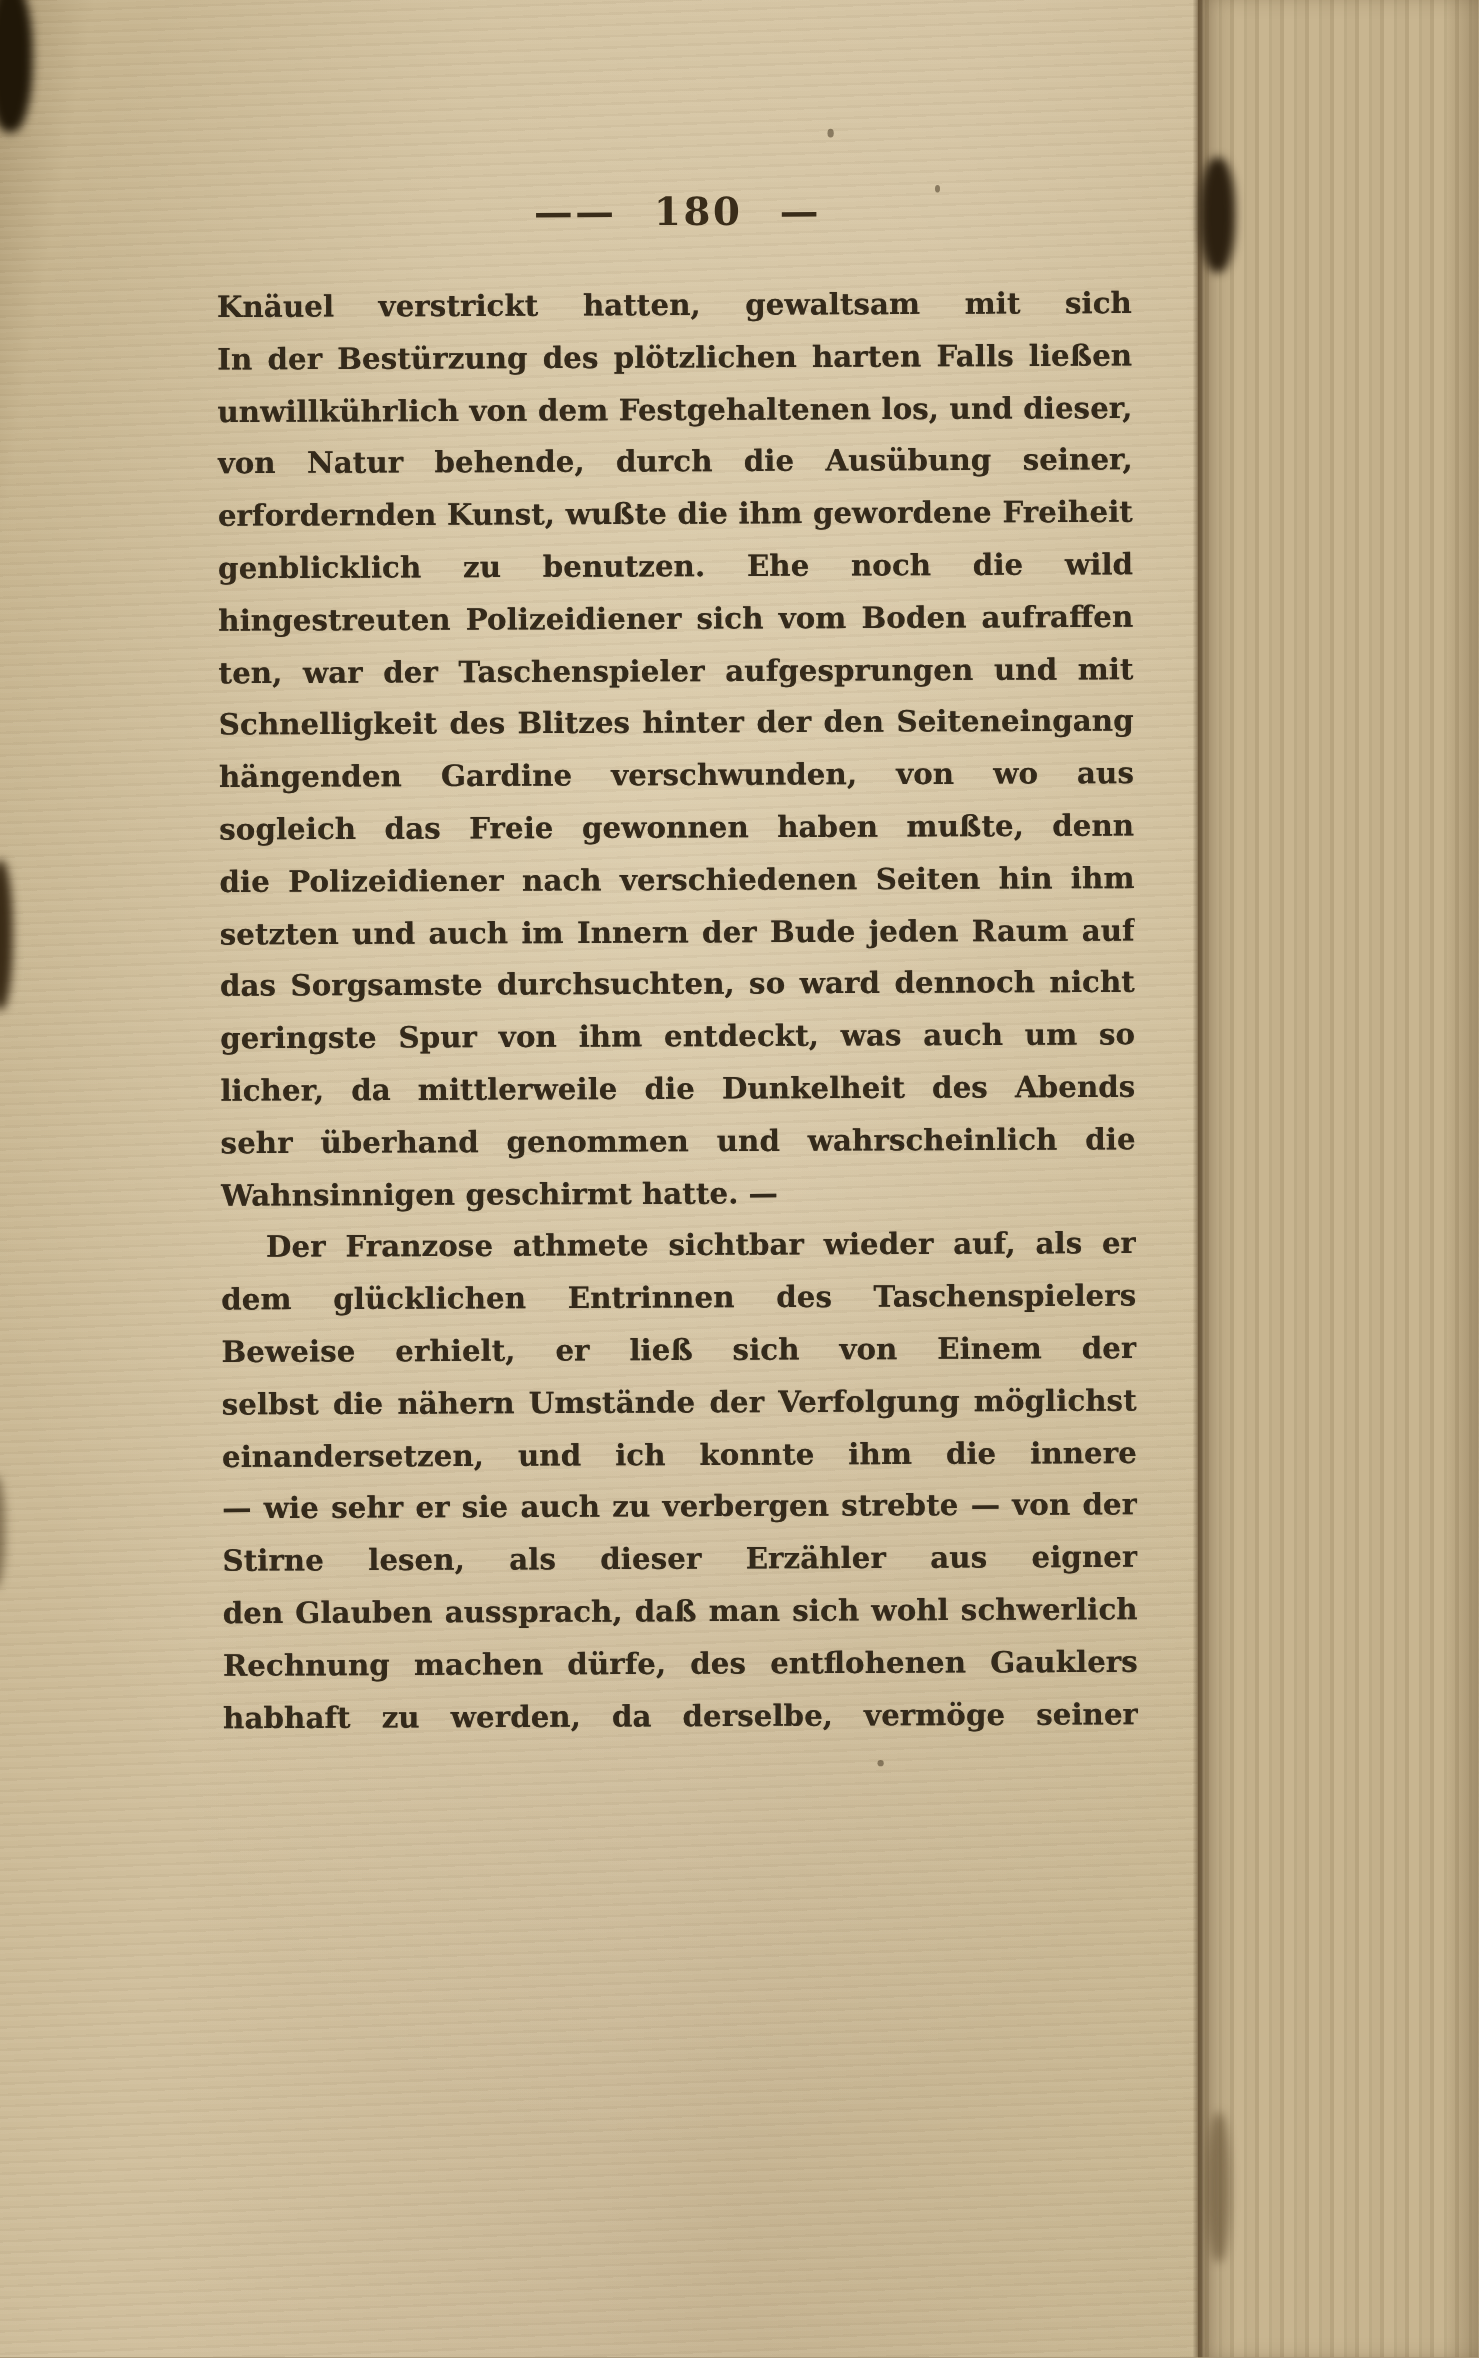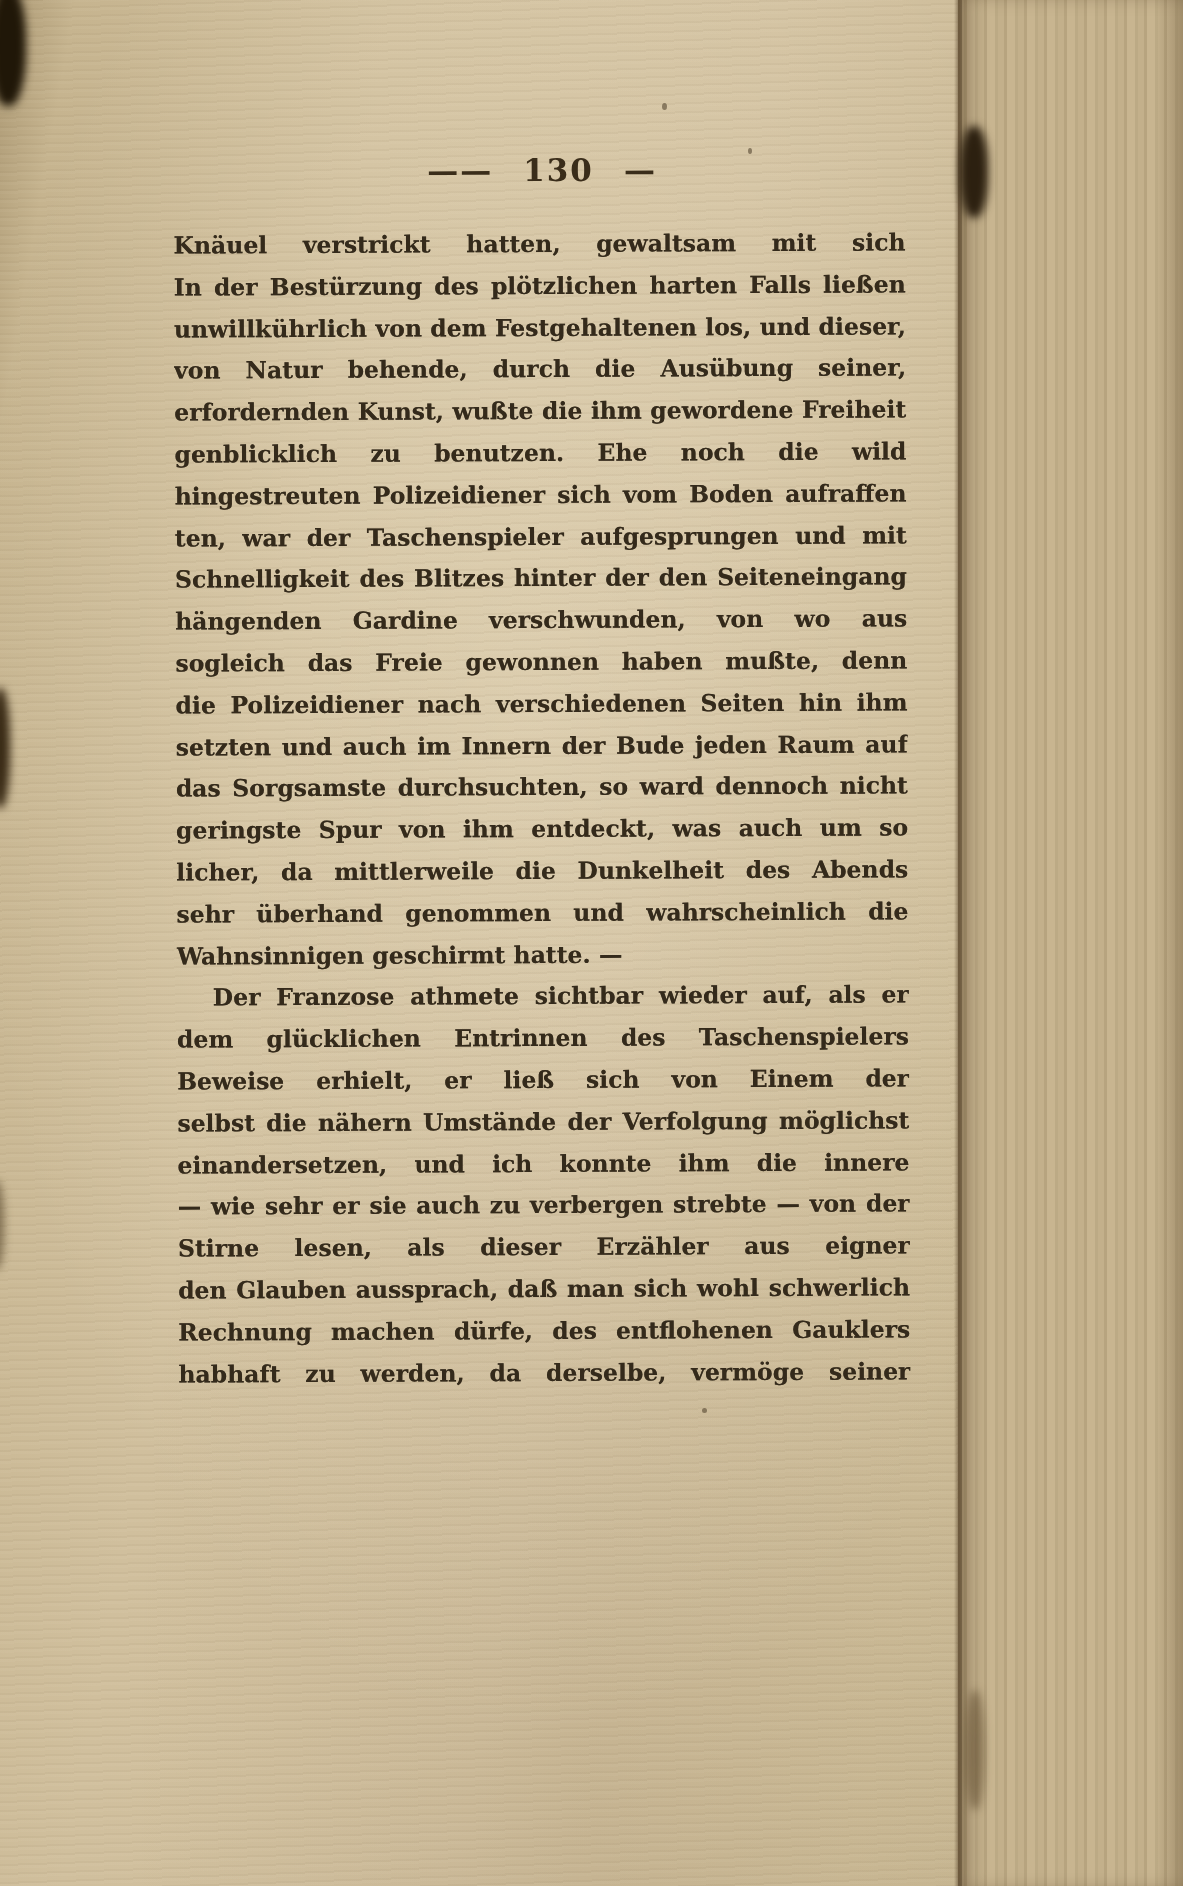--- a/index.html
+++ b/index.html
@@ -137,21 +137,21 @@
   <div class="blotch blotch-left-low"></div>
   <div class="blotch blotch-right-top"></div>
   <div class="blotch blotch-right-low"></div>
 
   <div class="speck" style="left:662px; top:103px; width:5px; height:7px;"></div>
   <div class="speck" style="left:748px; top:148px; width:4px; height:6px;"></div>
   <div class="speck" style="left:702px; top:1408px; width:5px; height:5px;"></div>
 
   <div class="page-header">
     <span>——</span>
-    <span>130</span>
+    <span>180</span>
     <span>—</span>
   </div>
 
   <div class="text-block" id="text-block">
       <div class="line">Knäuel verstrickt hatten, gewaltsam mit sich niederrissen.</div>
       <div class="line">In der Bestürzung des plötzlichen harten Falls ließen sie</div>
       <div class="line">unwillkührlich von dem Festgehaltenen los, und dieser,</div>
       <div class="line">von Natur behende, durch die Ausübung seiner, Schnelligkeit</div>
       <div class="line">erfordernden Kunst, wußte die ihm gewordene Freiheit au-</div>
       <div class="line">genblicklich zu benutzen. Ehe noch die wild durcheinander</div>

